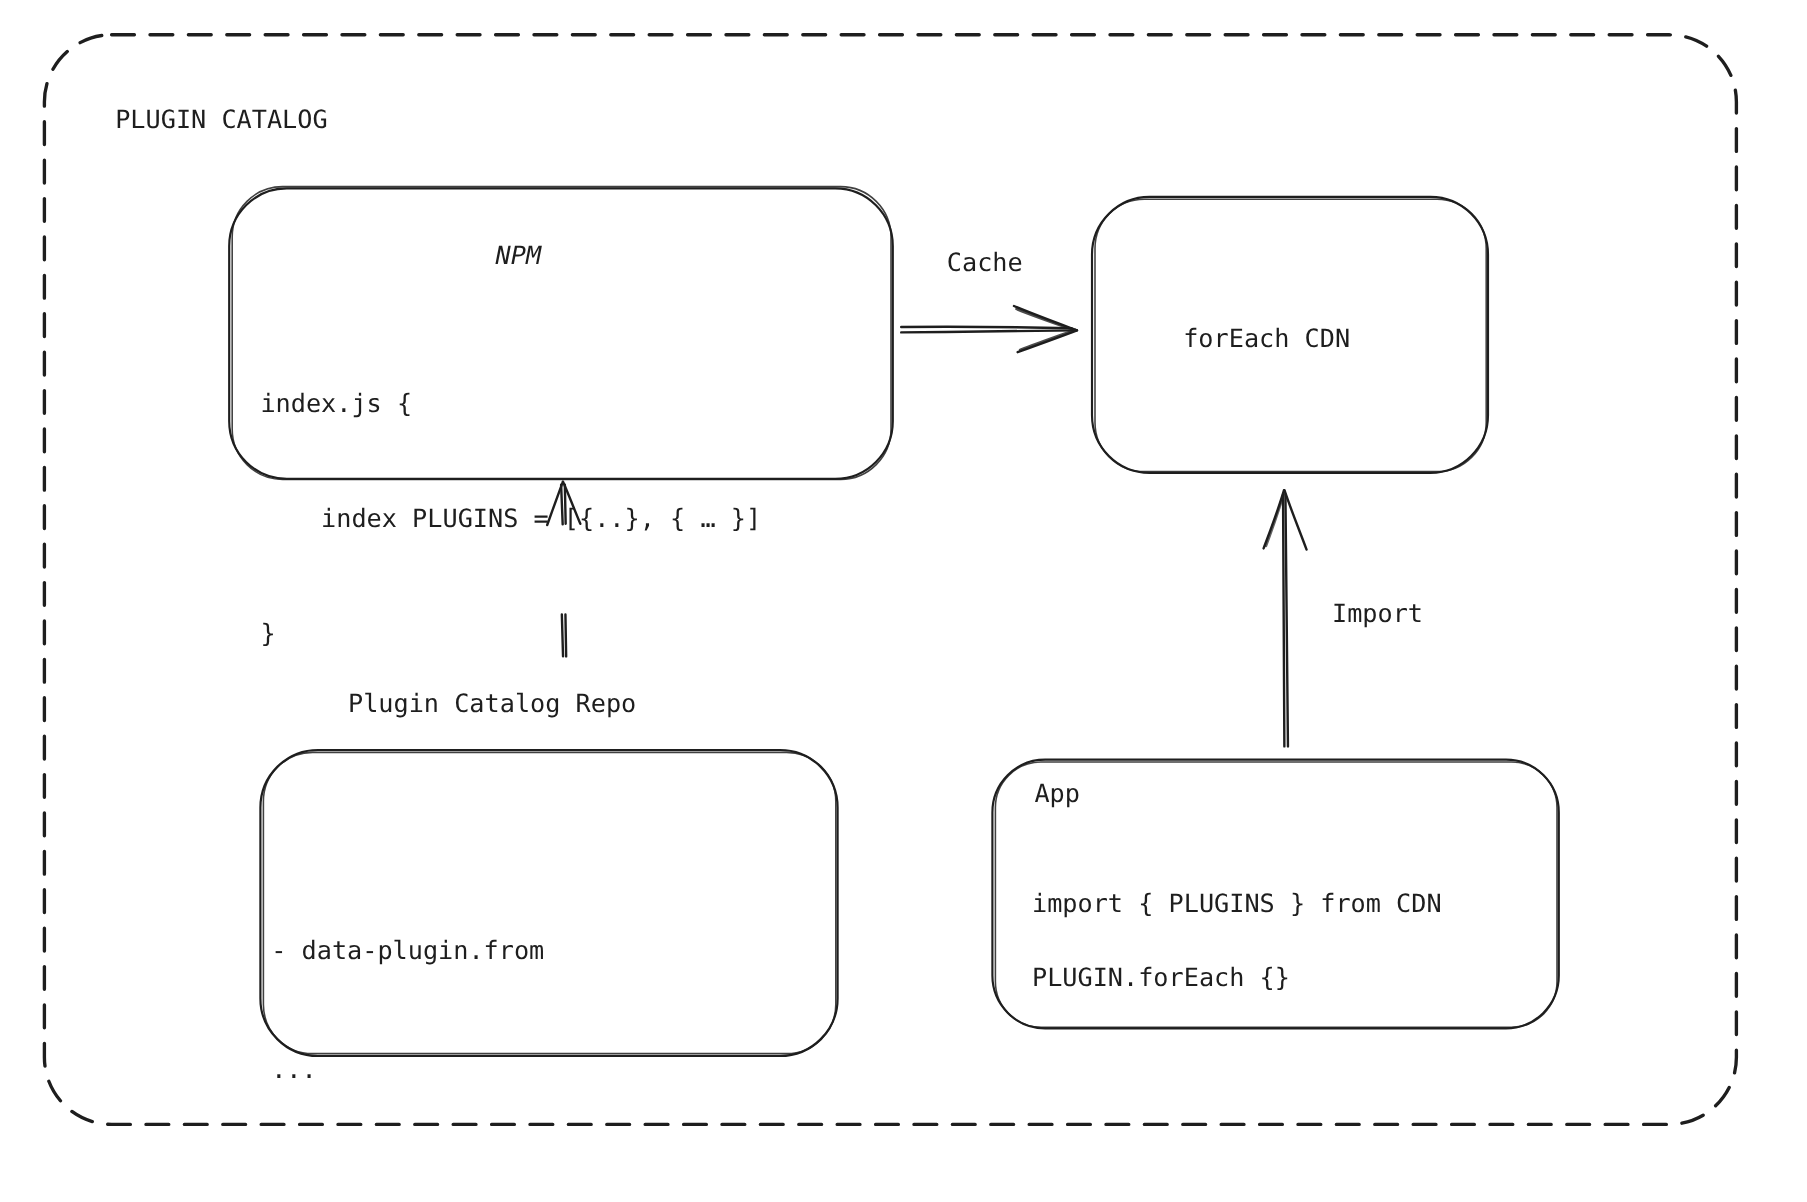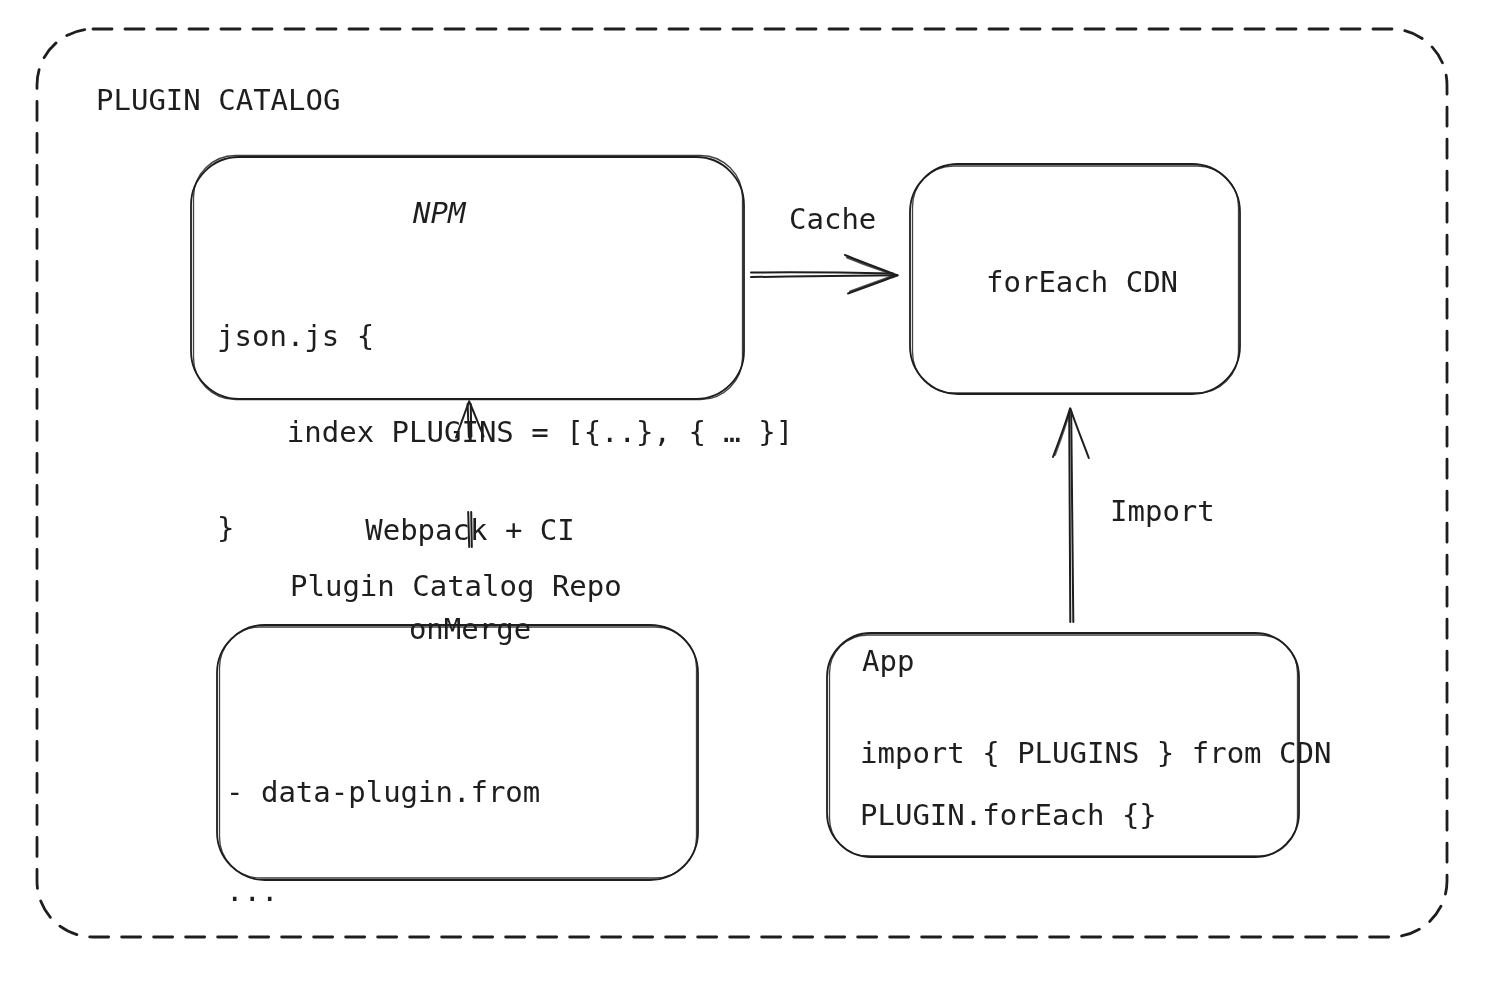--- a/index.html
+++ b/index.html
@@ -23,21 +23,21 @@
     width: 1506px;
     height: 1002px;
   }
   #shapes path, #shapes rect {
     fill: none;
     stroke: #1e1e1e;
     stroke-linecap: round;
   }
   .txt {
     position: absolute;
-    font-size: 29px;
+    font-size: 21px;
     line-height: 32px;
     white-space: pre;
     letter-spacing: 0px;
     color: #1e1e1e;
   }
   .center {
     text-align: center;
   }
 </style>
 </head>
@@ -95,33 +95,29 @@
       <path d="M483.6 436.5 C478.6 424.5 473.2 410.5 469.2 401.5"></path>
       <path d="M468.2 512 L469.2 547"></path>
       <path d="M471.2 512 L471.8 547"></path>
     </g>
   </svg>
 
   <div class="txt" style="left:96px; top:84px;">PLUGIN CATALOG</div>
 
   <div class="txt" style="left:413px; top:197px;font-style:italic;">NPM</div>
   <div class="txt" style="left:217px; top:256px;">
-    <div>json.js {</div>
+    <div>index.js {</div>
     <div>    index PLUGINS = [{..}, { … }]</div>
     <div>}</div>
   </div>
 
   <div class="txt" style="left:789px; top:203px;">Cache</div>
 
   <div class="txt" style="left:986px; top:266px;">forEach CDN</div>
 
-  <div class="txt center" style="left:360px; top:448px; width:220px; line-height:33px;">
-    <div>Webpack + CI</div>
-    <div>onMerge</div>
-  </div>
 
   <div class="txt" style="left:290px; top:570px;">Plugin Catalog Repo</div>
 
   <div class="txt" style="left:226px; top:710px; line-height:33px;">
     <div>- data-plugin.from</div>
     <div>...</div>
   </div>
 
   <div class="txt" style="left:1110px; top:495px;">Import</div>
 

